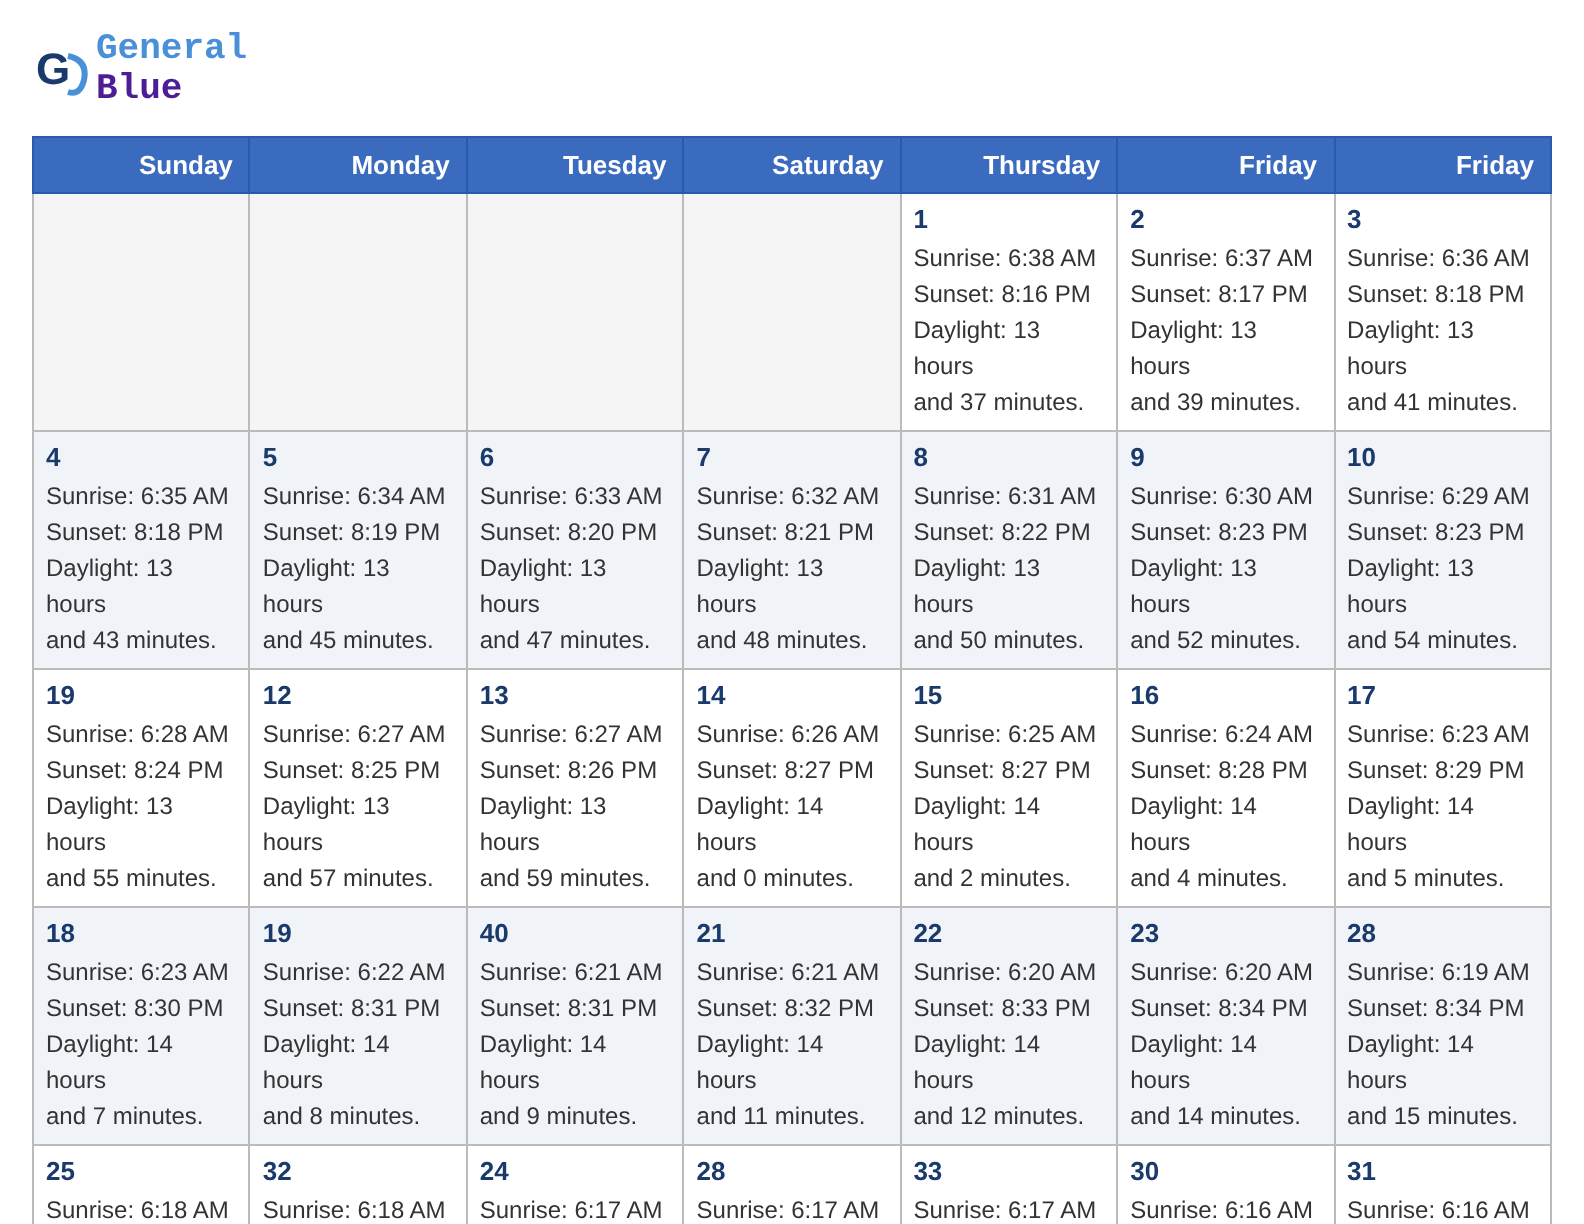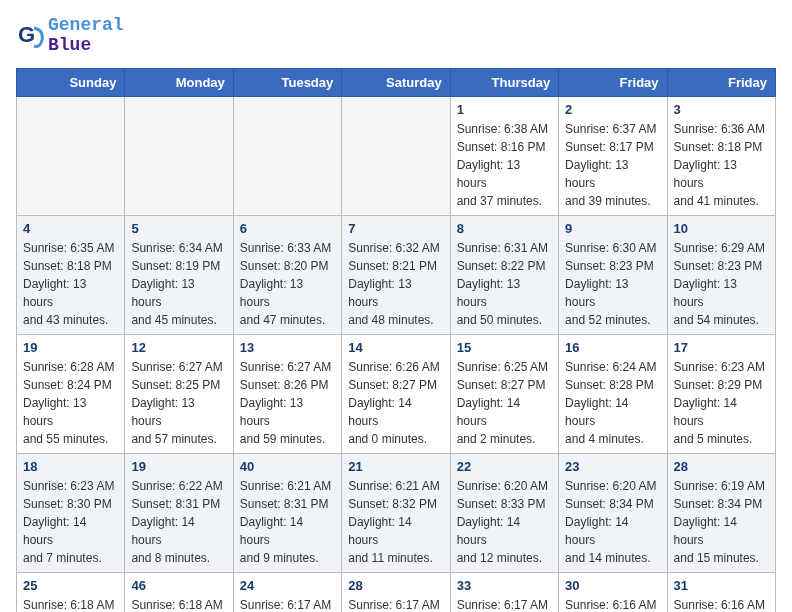--- a/index.html
+++ b/index.html
@@ -234,21 +234,21 @@
           <span class="day-num">28</span>
           <div class="day-info">Sunrise: 6:19 AM<br>Sunset: 8:34 PM<br>Daylight: 14 hours<br>and 15 minutes.</div>
         </td>
       </tr>
       <tr>
         <td>
           <span class="day-num">25</span>
           <div class="day-info">Sunrise: 6:18 AM<br>Sunset: 8:35 PM<br>Daylight: 14 hours<br>and 16 minutes.</div>
         </td>
         <td>
-          <span class="day-num">46</span>
+          <span class="day-num">32</span>
           <div class="day-info">Sunrise: 6:18 AM<br>Sunset: 8:36 PM<br>Daylight: 14 hours<br>and 17 minutes.</div>
         </td>
         <td>
           <span class="day-num">24</span>
           <div class="day-info">Sunrise: 6:17 AM<br>Sunset: 8:37 PM<br>Daylight: 14 hours<br>and 19 minutes.</div>
         </td>
         <td>
           <span class="day-num">28</span>
           <div class="day-info">Sunrise: 6:17 AM<br>Sunset: 8:37 PM<br>Daylight: 14 hours<br>and 20 minutes.</div>
         </td>

